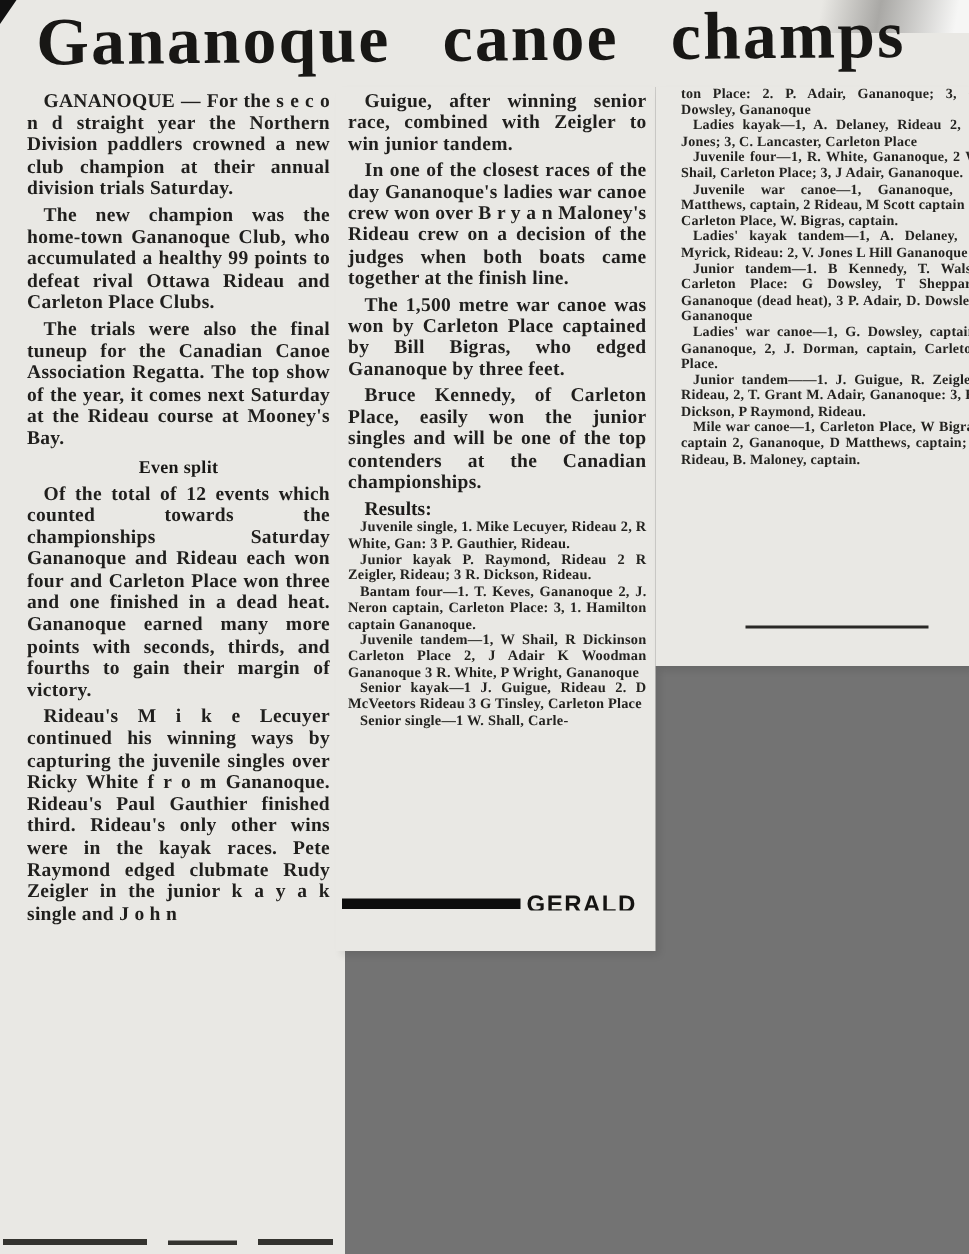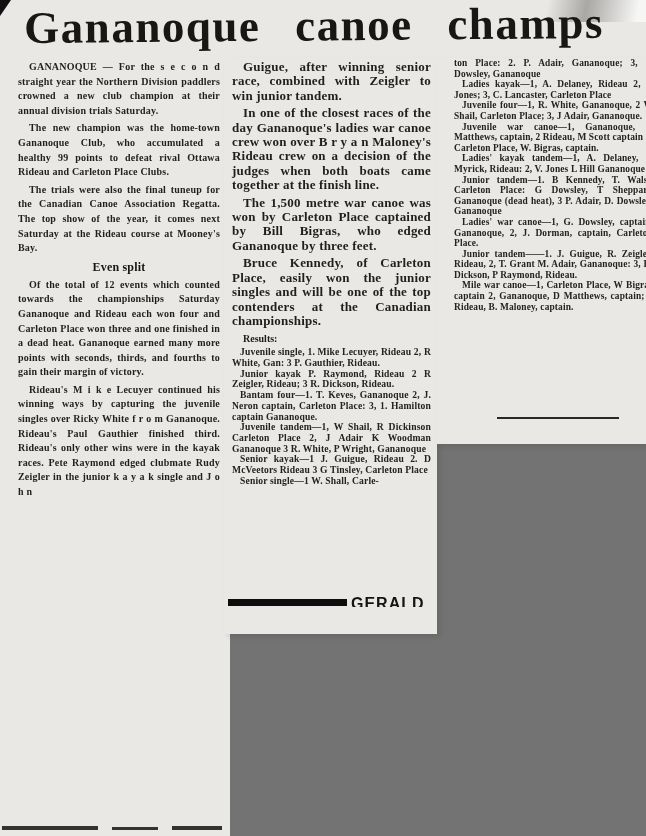--- a/index.html
+++ b/index.html
@@ -27,29 +27,29 @@
     font-size:45px;font-weight:bold;letter-spacing:1.5px;word-spacing:22px;
     transform:rotate(-0.5deg);transform-origin:left top;
     white-space:nowrap;color:#181715;
   }
   .col{position:absolute;top:60px;}
   .col-left{left:18px;width:202px;}
   .col-mid{left:232px;width:199px;}
   .col-right{left:454px;top:58px;width:199px;}
   .p{
     margin:0 0 3px 0;text-align:justify;text-indent:11px;
-    font-size:10px;line-height:14.6px;font-weight:bold;
+    font-size:13px;line-height:14.6px;font-weight:bold;
     letter-spacing:.2px;color:#201f1d;
   }
   .col-mid .p{font-size:13px;line-height:14.4px;}
   .subhead{
     margin:4px 0 3px 0;text-align:center;font-weight:bold;
     font-size:12px;line-height:15px;text-indent:0;color:#181715;
   }
-  .results-label{margin:2px 0 1px 0;text-indent:11px;font-weight:bold;font-size:10px;line-height:15px;}
+  .results-label{margin:2px 0 1px 0;text-indent:11px;font-weight:bold;font-size:13px;line-height:15px;}
   .result{
     margin:0;text-align:justify;text-indent:8px;
     font-size:9.6px;line-height:10.7px;font-weight:bold;
     letter-spacing:.15px;color:#242320;
   }
   .col-right .result{font-size:9.4px;line-height:10.6px;}
   .col-right .result:first-child{text-indent:0;}
   
   .right-divider{position:absolute;left:497px;top:417px;width:122px;height:2px;background:#2a2927;}
   

